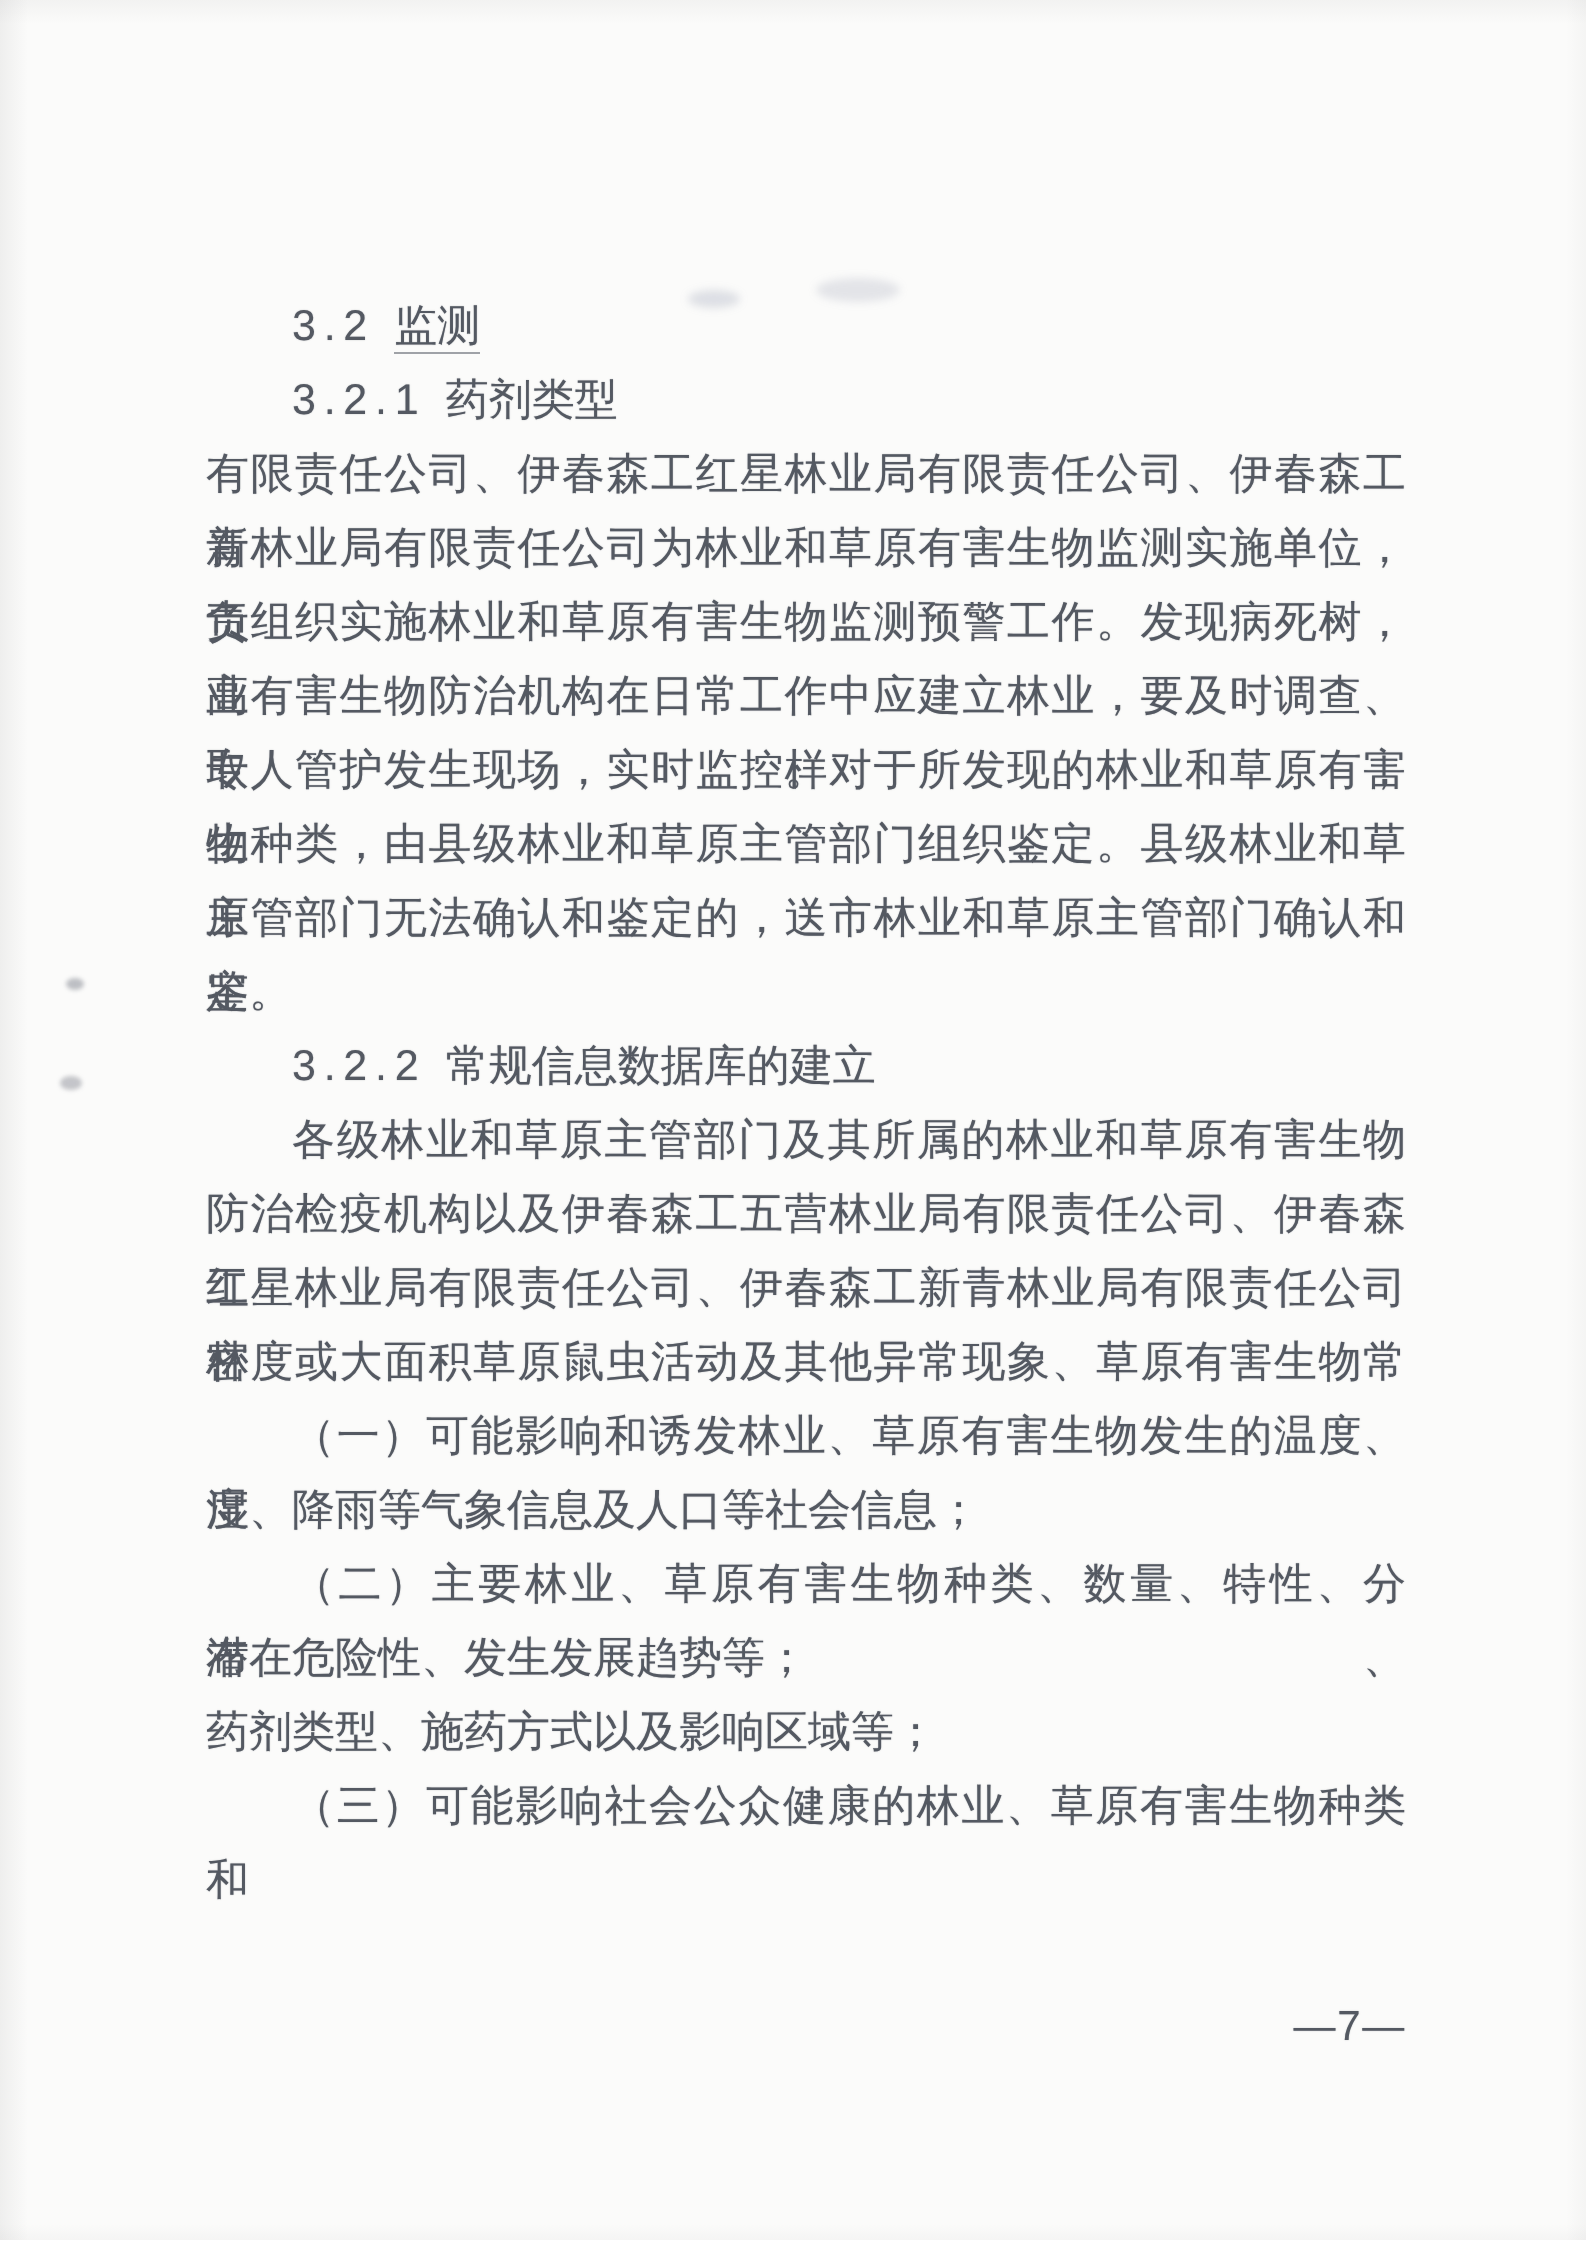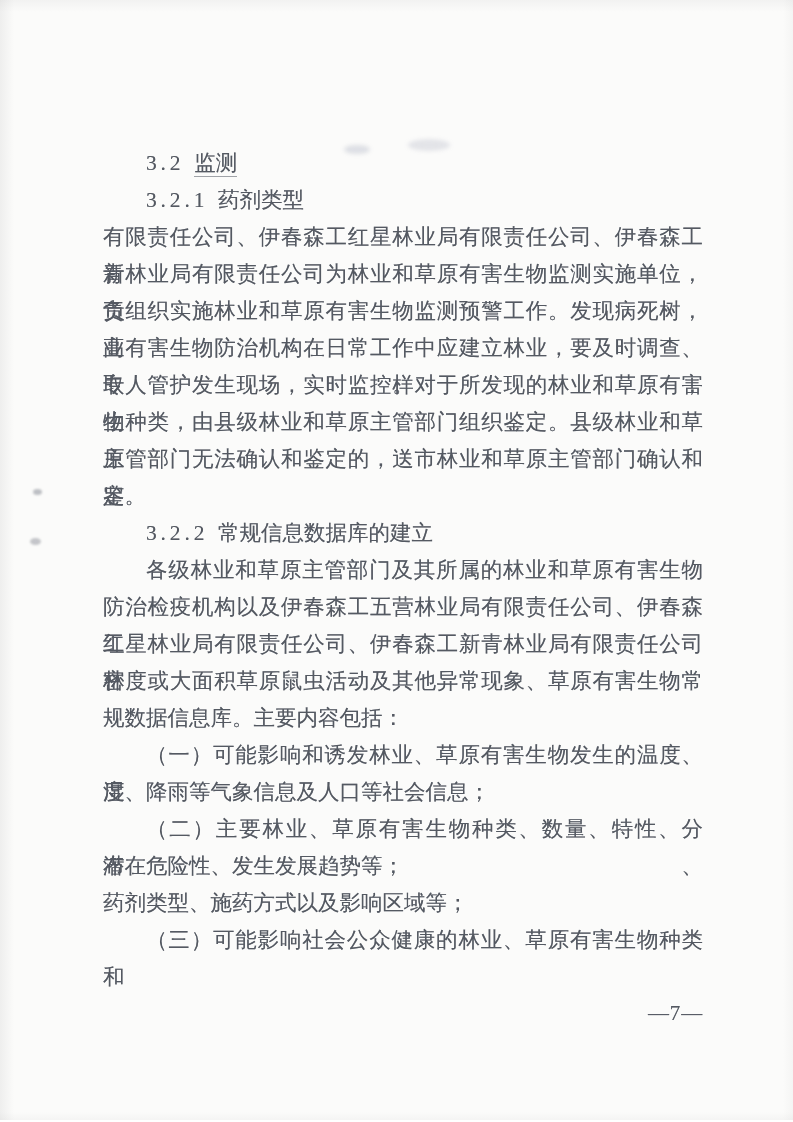--- a/index.html
+++ b/index.html
@@ -5,21 +5,21 @@
   html, body {
     margin: 0;
     padding: 0;
     background: #ffffff;
   }
   .page {
     position: relative;
     width: 793px;
     height: 1120px;
     overflow: hidden;
-    font-family: Liberation Serif, serif;
+    font-family: Liberation Sans, sans-serif;
     background:
       linear-gradient(90deg, rgba(125,125,128,0.10), rgba(125,125,128,0) 14px),
       linear-gradient(180deg, rgba(125,125,128,0.07), rgba(125,125,128,0) 12px),
       linear-gradient(270deg, rgba(125,125,128,0.05), rgba(125,125,128,0) 10px),
       linear-gradient(0deg, rgba(125,125,128,0.05), rgba(125,125,128,0) 8px),
       #fbfbfa;
     color: #545962;
   }
   .content {
     position: absolute;
@@ -110,21 +110,20 @@
     <div class="l just">物种类，由县级林业和草原主管部门组织鉴定。县级林业和草原</div>
     <div class="l just">主管部门无法确认和鉴定的，送市林业和草原主管部门确认和鉴</div>
     <div class="l">定。</div>
 
     <div class="l ind"><span class="num">3.2.2</span><span>常规信息数据库的建立</span></div>
 
     <div class="l ind just">各级林业和草原主管部门及其所属的林业和草原有害生物</div>
     <div class="l just">防治检疫机构以及伊春森工五营林业局有限责任公司、伊春森工</div>
     <div class="l just">红星林业局有限责任公司、伊春森工新青林业局有限责任公司林</div>
     <div class="l just">密度或大面积草原鼠虫活动及其他异常现象、草原有害生物常</div>
-    <div class="l">规数据信息库。主要内容包括：</div>
 
     <div class="l ind just">（一）可能影响和诱发林业、草原有害生物发生的温度、湿</div>
     <div class="l">度、降雨等气象信息及人口等社会信息；</div>
     <div class="l ind just">（二）主要林业、草原有害生物种类、数量、特性、分布、</div>
     <div class="l">潜在危险性、发生发展趋势等；</div>
     <div class="l">药剂类型、施药方式以及影响区域等；</div>
     <div class="l ind just">（三）可能影响社会公众健康的林业、草原有害生物种类和</div>
 
   </div>
 

